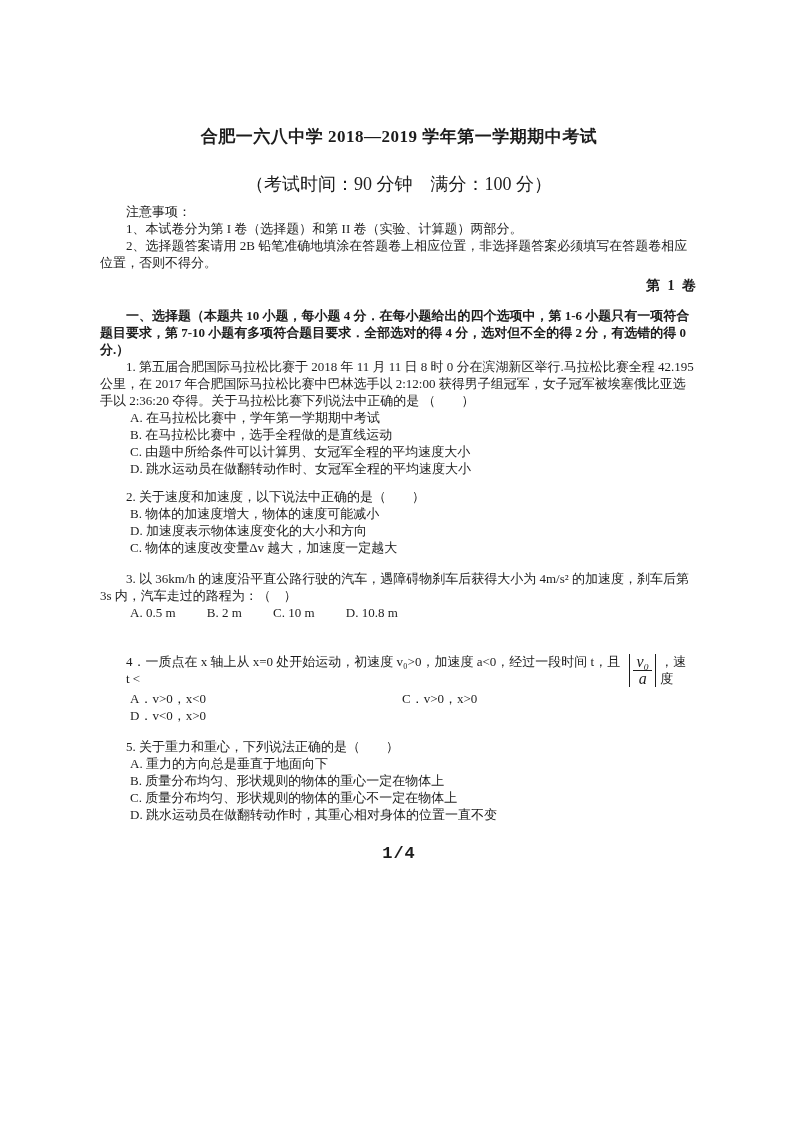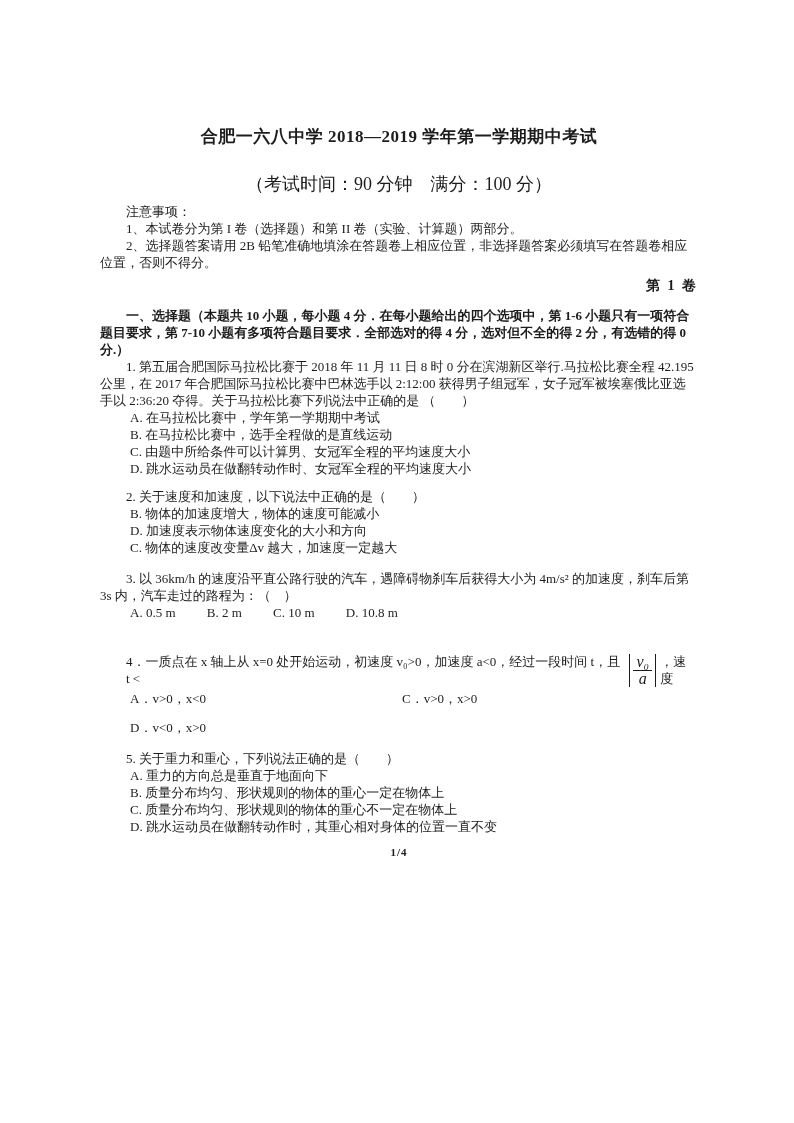--- a/index.html
+++ b/index.html
@@ -84,21 +84,21 @@
     margin-left: 30px;
   }
   .options-inline .option-inline {
     display: inline-block;
     margin-right: 28px;
   }
   .options-grid {
     margin-left: 30px;
     display: grid;
     grid-template-columns: 272px auto;
-    row-gap: 12px;
+    row-gap: 0;
     font-family: Liberation Serif, serif;
   }
   .q4-line1 {
     margin-left: 26px;
     display: flex;
     align-items: center;
     min-height: 40px;
   }
   .q4-line1 .stem-part {
     white-space: pre-wrap;
@@ -120,24 +120,24 @@
     font-size: 16px;
   }
   .frac .num {
     border-bottom: 1.2px solid #1c1c1c;
     padding: 0 3px 1px 3px;
   }
   .frac .den {
     padding-top: 1px;
   }
   .page-number {
-    margin-top: 9px;
-    text-align: center;
-    font-family: Liberation Serif, serif;
-    font-size: 11px;
+    margin-top: 22px;
+    text-align: center;
+    font-family: Liberation Mono, monospace;
+    font-size: 17px;
     font-weight: 700;
     letter-spacing: 1px;
   }
 </style>
 </head>
 <body>
 
 <div class="sheet">
   <div class="content">
 

